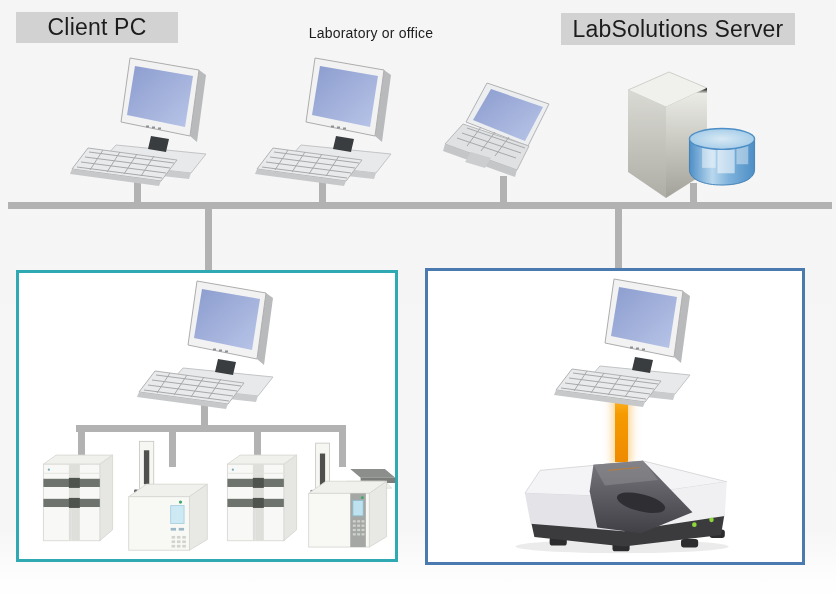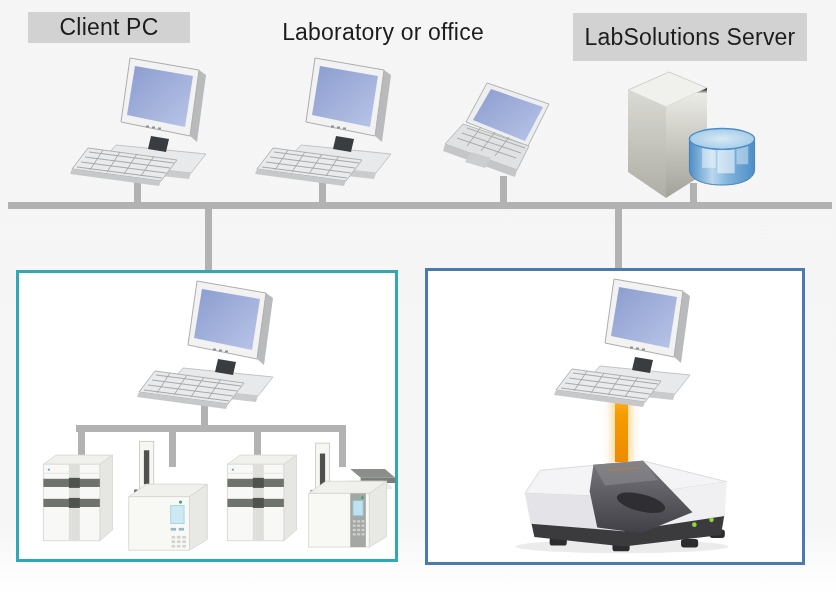--- a/index.html
+++ b/index.html
@@ -1,20 +1,20 @@
 <!DOCTYPE html>
 <html><head>
 <meta charset="utf-8">
 <style>
   html,body{margin:0;padding:0;}
   body{font-family:"Liberation Sans","DejaVu Sans",sans-serif;background:#fff;}
   #stage{position:relative;width:836px;height:599px;overflow:hidden;
          background:linear-gradient(180deg,#f5f5f6 0%,#f6f6f7 88%,#fdfdfd 96%,#ffffff 100%);}
   .lbl{position:absolute;display:flex;align-items:center;justify-content:center;
-       color:#1c1c1c;font-size:23px;letter-spacing:.2px;white-space:nowrap;margin-left:12px;}
+       color:#1c1c1c;font-size:23px;letter-spacing:.2px;white-space:nowrap;}
   .lbl.bg{background:#d2d2d2;}
   .conn{position:absolute;background:#b2b2b2;}
   .dev{position:absolute;}
   .zonebox{position:absolute;background:#ffffff;}
   #acq-box{border:3px solid #2fa9b2;}
   #spec-box{border:3px solid #4a7ab0;}
   #orange-link{position:absolute;background:linear-gradient(180deg,#ffb92e 0%,#f59b00 30%,#ef8a00 100%);
        box-shadow:0 0 9px 3px rgba(248,160,10,.45);}
   svg.dev{overflow:visible;}
 </style>
@@ -216,22 +216,22 @@
       <use href="#sym-laptop"></use>
     </svg>
   <svg class="dev" style="left:612px;top:60px;" width="110" height="145">
       <use href="#sym-server"></use>
     </svg>
   <svg class="dev" style="left:684px;top:124px;" width="76" height="66">
       <use href="#sym-db"></use>
     </svg>
 
   <div class="lbl bg" style="left:16px;top:12px;width:162px;height:31px;">Client PC</div>
-  <div class="lbl" style="left:264px;top:17px;width:214px;height:31px;font-size:23px;text-align:right;">Laboratory or office</div>
-  <div class="lbl bg" style="left:561px;top:13px;width:234px;height:48px;">LabSolutions Server</div>
+  <div class="lbl" style="left:264px;top:17px;width:214px;height:31px;font-size:14px;text-align:right;">Laboratory or office</div>
+  <div class="lbl bg" style="left:561px;top:13px;width:234px;height:32px;">LabSolutions Server</div>
 
 
   <div class="zonebox" id="acq-box" style="left:16px;top:270px;width:376px;height:286px;"></div>
   <div class="conn" style="left:201px;top:396px;width:7px;height:32px;"></div>
   <div class="conn" style="left:76px;top:425px;width:270px;height:7px;"></div>
   <div class="conn" style="left:78px;top:429px;width:7px;height:38px;"></div>
   <div class="conn" style="left:169px;top:429px;width:7px;height:38px;"></div>
   <div class="conn" style="left:254px;top:429px;width:7px;height:38px;"></div>
   <div class="conn" style="left:339px;top:429px;width:7px;height:38px;"></div>
   <svg class="dev" style="left:125px;top:276px;" width="160" height="135">

